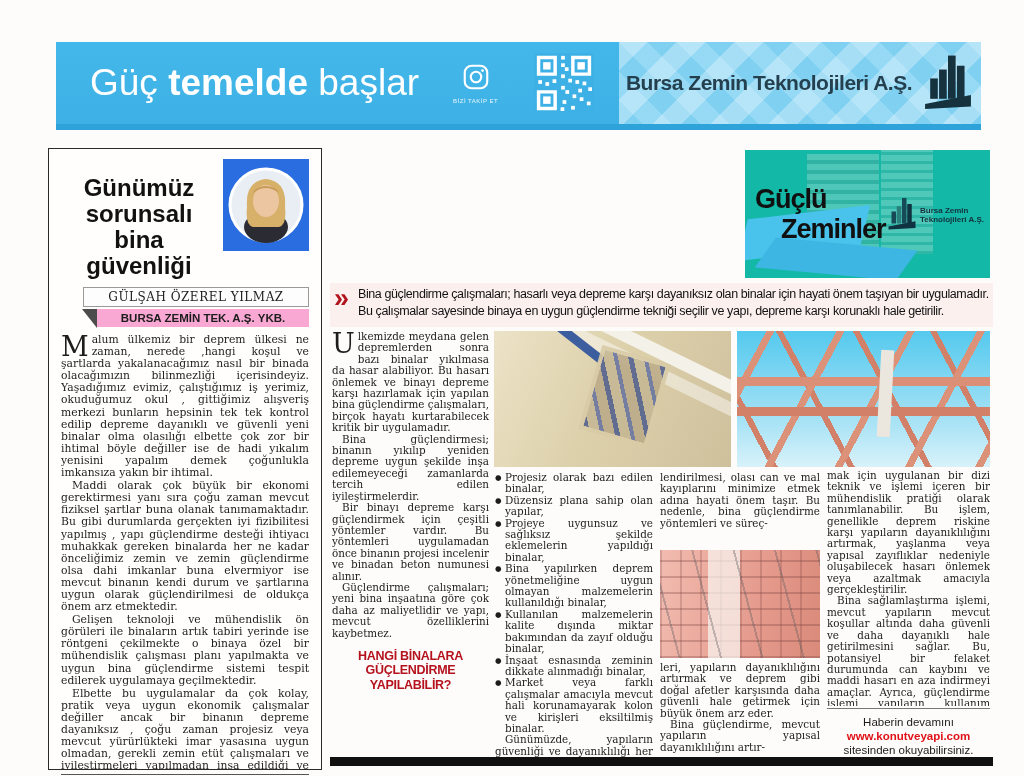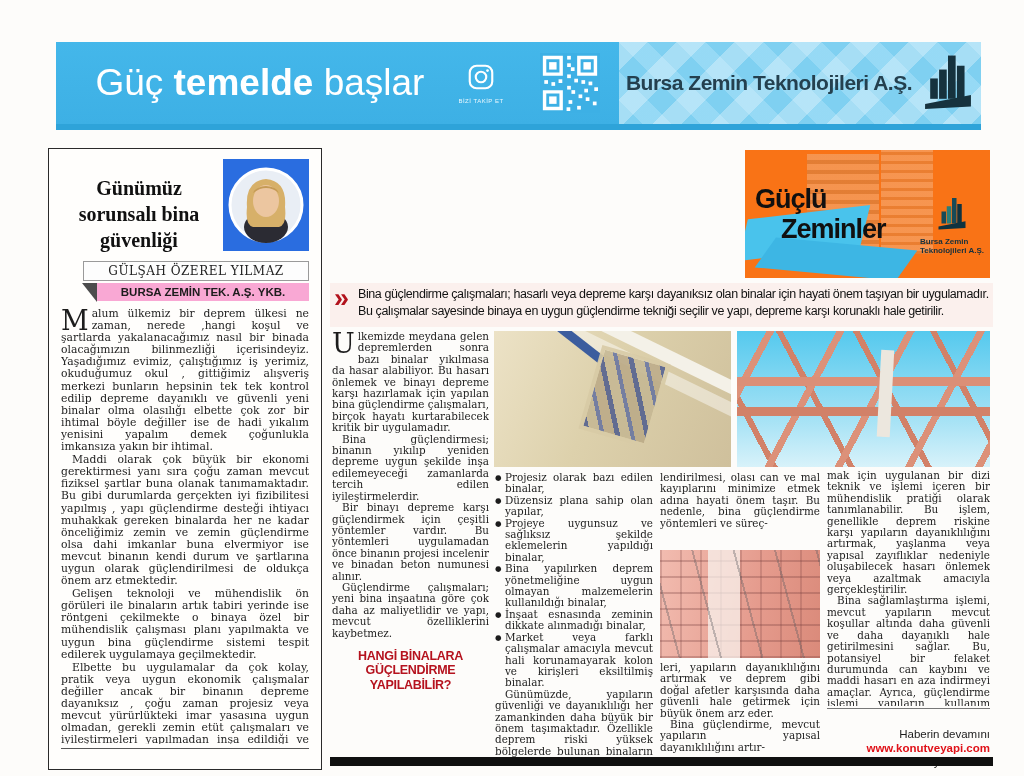--- a/index.html
+++ b/index.html
@@ -1,84 +1,84 @@
 <!DOCTYPE html>
 <html><head>
 <meta charset="utf-8">
 <style>
   * { margin:0; padding:0; box-sizing:border-box; }
   body { background:#e9e8e6; font-family:"Liberation Sans", sans-serif; }
   .page { position:relative; width:1024px; height:776px; background:#fdfcfa; margin:0 auto; overflow:hidden; }
 
   
   .banner { position:absolute; left:56px; top:42px; width:925px; height:88px; display:flex; border-bottom:6px solid #2ea3d9; }
-  .banner-left { flex:1; background:linear-gradient(#44b7ea,#3db0e5); display:flex; align-items:center; padding:0 14px 0 34px; gap:26px;justify-content:center; }
+  .banner-left { flex:1; background:linear-gradient(#44b7ea,#3db0e5); display:flex; align-items:center; padding:0 14px 0 34px; gap:26px; }
   .slogan { color:#fff; font-size:37px; letter-spacing:0; white-space:nowrap; }
   .slogan .b { font-weight:bold; }
   .insta { display:flex; flex-direction:column; align-items:center; color:#eaf7fd; margin-left:8px; }
   .insta .cap { font-size:6px; letter-spacing:.5px; margin-top:2px; }
   .qr { width:60px; height:60px; margin-left:10px; }
   .banner-right { width:362px; display:flex; align-items:center; justify-content:center; gap:10px;
     background-color:#7fd0f1;
     background-image:
       linear-gradient(135deg, rgba(255,255,255,.30) 25%, transparent 25%, transparent 50%, rgba(255,255,255,.30) 50%, rgba(255,255,255,.30) 75%, transparent 75%),
       linear-gradient(45deg, rgba(170,225,248,.55) 25%, transparent 25%, transparent 50%, rgba(170,225,248,.55) 50%, rgba(170,225,248,.55) 75%, transparent 75%);
     background-size:58px 58px; }
   .banner-company { font-size:21px; font-weight:bold; color:#24404f; letter-spacing:-0.5px; }
 
   
   .sidebar { position:absolute; left:48px; top:148px; width:274px; height:622px; border:1px solid #2a2a2a; background:#fffefc; padding:10px 12px 8px 12px; }
   .sb-head { display:flex; gap:6px; }
-  .sb-title { flex:1; font-family:Liberation Serif, serif; font-weight:bold; font-size:20px; line-height:26px; text-align:center; padding-top:16px; color:#111; }
+  .sb-title { flex:1; font-family:Liberation Sans, sans-serif; font-weight:bold; font-size:24px; line-height:26px; text-align:center; padding-top:16px; color:#111; }
   .sb-photo { width:86px; height:92px; background:#2a6de0; display:flex; align-items:center; justify-content:center; flex:0 0 auto; }
   .sb-authorbar { margin:8px 0 1px 22px; border:1px solid #9a9a9a; background:#fdfdfd; font-family:"DejaVu Serif", serif; font-size:12px; text-align:center; padding:2px 12px; letter-spacing:.5px; color:#222; }
   .sb-rolebar { margin:2px 0 0 36px; background:#f9a8d4; font-size:11.5px; font-weight:bold; text-align:center; padding:3px 0; position:relative; color:#1c1c1c; }
   .sb-rolebar::before { content:""; position:absolute; left:-15px; top:0; width:0; height:0; border-top:19px solid #4c4c4c; border-left:15px solid transparent; }
   .sb-body { margin-top:7px; font-family:"DejaVu Serif", serif; font-size:10.8px; line-height:12.1px; text-align:justify; color:#1d1d1d; height:436px; overflow:hidden; }
   .sb-body p { margin:0; }
   .sb-body p.ind { text-indent:11px; margin-top:1px; }
   .dropcap { float:left; font-size:27px; line-height:23px; padding:1px 3px 0 0; font-family:"DejaVu Serif", serif; }
   .sb-footer { border-top:1px solid #555; margin-top:4px; padding-top:4px; text-align:center; font-size:11.5px; color:#1c1c1c; line-height:14px; }
   .redlink { color:#e01118; font-weight:bold; text-decoration:none; }
 
   
   .headline { position:absolute; left:333px; top:146px; width:412px; color:#4e585b; }
   .hl1 { font-size:45px; font-weight:bold; letter-spacing:-2px; line-height:52px; white-space:nowrap; }
   .hl2 { font-size:55px; font-weight:bold; letter-spacing:-2px; line-height:58px; text-align:center; margin-top:2px; }
-  .ad { position:absolute; left:745px; top:150px; width:245px; height:128px; background:#f97316; overflow:hidden; }
+  .ad { position:absolute; left:745px; top:150px; width:245px; height:128px; background:#14b8a6; overflow:hidden; }
   .ad .bldg { position:absolute; opacity:.45; }
   .bldg1 { left:62px; top:4px; width:72px; height:100px; background:repeating-linear-gradient(0deg, rgba(150,162,156,.5) 0 4px, rgba(235,238,234,.6) 4px 10px); }
   .bldg2 { left:136px; top:0; width:52px; height:104px; background:repeating-linear-gradient(0deg, rgba(168,178,172,.4) 0 3px, rgba(240,242,238,.6) 3px 9px); }
   .tri { position:absolute; background:#49c3ec; }
   .tri1 { left:0px; top:62px; width:118px; height:42px; transform:skewX(-20deg) rotate(-7deg); }
   .tri2 { left:16px; top:94px; width:150px; height:30px; transform:skewX(-32deg) rotate(5deg); background:#3db6e4; }
   .ad-word1 { position:absolute; left:10px; top:34px; font-size:27px; font-weight:bold; letter-spacing:-1px; color:#101010; }
   .ad-word2 { position:absolute; left:36px; top:64px; font-size:27px; font-weight:bold; letter-spacing:-1px; color:#101010; }
-  .ad-logo { position:absolute; right:6px; top:46px; display:flex; align-items:center; gap:3px;flex-direction:column; }
+  .ad-logo { position:absolute; right:6px; top:46px; display:flex; align-items:center; gap:3px; }
   .ad-logo-text { font-size:8px; font-weight:bold; color:#15303d; line-height:9px; }
 
   
   .lead { position:absolute; left:330px; top:283px; width:663px; min-height:44px; background:#fbf0ed; display:flex; padding:3px 4px 2px 4px; }
   .lead-quote { color:#b2121c; font-size:27px; font-weight:bold; line-height:24px; width:24px; flex:0 0 auto; }
   .lead-text { font-size:12.5px; font-weight:normal; letter-spacing:-0.4px; line-height:16.5px; color:#121212; }
 
   
   .art { font-family:"DejaVu Serif", serif; font-size:10.4px; line-height:11.4px; text-align:justify; color:#1c1c1c; position:absolute; overflow:hidden; }
   .art p { margin:0; }
   .art p.ind { text-indent:10px; }
   .col1 { left:332px; top:331px; width:157px; height:426px; }
   .col2 { left:495px; top:472px; width:158px; height:290px; }
   .col3a { left:660px; top:472px; width:160px; height:74px; }
   .col3b { left:660px; top:662px; width:160px; height:96px; }
   .col4 { left:827px; top:470px; width:163px; height:236px; }
   .sec-head { color:#b5121e; font-family:"Liberation Sans", sans-serif; font-weight:bold; font-size:12.5px; line-height:14.5px; text-align:center; margin:10px 4px 8px 4px; letter-spacing:-0.3px; }
   ul.blt { list-style:none; }
   ul.blt li { position:relative; padding-left:10px; margin:0; text-align:justify; }
   ul.blt li::before { content:"●"; position:absolute; left:0; top:0; font-size:7.5px; }
-  .art-footer { position:absolute; left:827px; top:708px; width:163px; border-top:1px solid #777; padding-top:18px; text-align:right; font-family:"Liberation Sans", sans-serif; font-size:11.5px; line-height:14px; color:#1c1c1c; }
+  .art-footer { position:absolute; left:827px; top:708px; width:163px; border-top:1px solid #777; padding-top:6px; text-align:center; font-family:"Liberation Sans", sans-serif; font-size:11.5px; line-height:14px; color:#1c1c1c; }
   .blackbar { position:absolute; left:330px; top:757px; width:663px; height:9px; background:#101010; }
 
   
   .photo { position:absolute; overflow:hidden; }
   .photo1 { left:494px; top:331px; width:237px; height:136px;
     background:linear-gradient(115deg, #ece2c6 0%, #ddd1ac 45%, #cfc09c 100%); }
   .photo1 .beam { position:absolute; left:-30px; top:6px; width:150%; height:13px; background:#f4f1e8; transform:rotate(26deg); box-shadow:0 20px 0 rgba(255,255,255,.45); }
   .photo1 .bluebar { position:absolute; left:26px; top:-4px; width:90px; height:9px; background:#3c5d9e; transform:rotate(38deg); }
   .photo1 .patch { position:absolute; left:40%; top:16%; width:30%; height:64%; transform:rotate(16deg);
     background:repeating-linear-gradient(62deg, #55628f 0 5px, #c6b894 5px 15px, #6a76a0 15px 19px, #bcab88 19px 29px); border:4px solid #d8cba6; opacity:.9; }
@@ -253,20 +253,21 @@
     <div class="sec-head">HANGİ BİNALARA GÜÇLENDİRME YAPILABİLİR?</div>
 
   </div>
 
   <div class="art col2">
     <ul class="blt">
       <li>Projesiz olarak bazı edilen binalar,</li>
       <li>Düzensiz plana sahip olan yapılar,</li>
       <li>Projeye uygunsuz ve sağlıksız şekilde eklemelerin yapıldığı binalar,</li>
       <li>Bina yapılırken deprem yönetmeliğine uygun olmayan malzemelerin kullanıldığı binalar,</li>
+      <li>Kullanılan malzemelerin kalite dışında miktar bakımından da zayıf olduğu binalar,</li>
       <li>İnşaat esnasında zeminin dikkate alınmadığı binalar,</li>
       <li>Market veya farklı çalışmalar amacıyla mevcut hali korunamayarak kolon ve kirişleri eksiltilmiş binalar.</li>
     </ul>
     <p class="ind">Günümüzde, yapıların güvenliği ve dayanıklılığı her zamankinden daha büyük bir önem taşımaktadır. Özellikle deprem riski yüksek bölgelerde bulunan binaların güç-</p>
   </div>
 
   <div class="art col3a">
     <p>lendirilmesi, olası can ve mal kayıplarını minimize etmek adına hayati önem taşır. Bu nedenle, bina güçlendirme yöntemleri ve süreç-</p>
   </div>
   <div class="art col3b">

